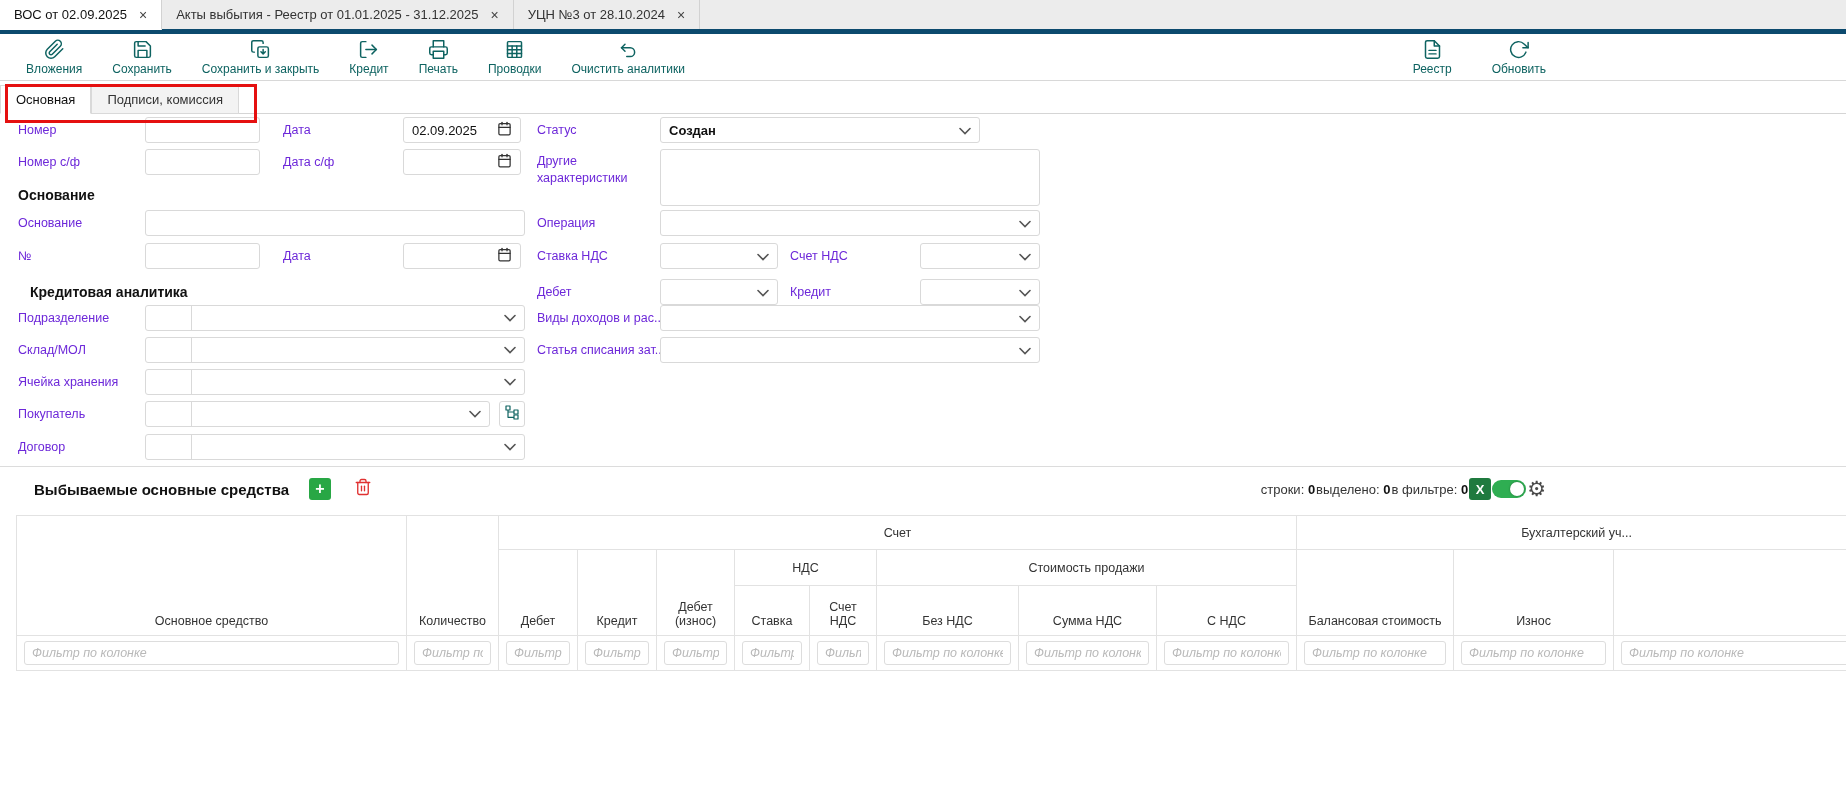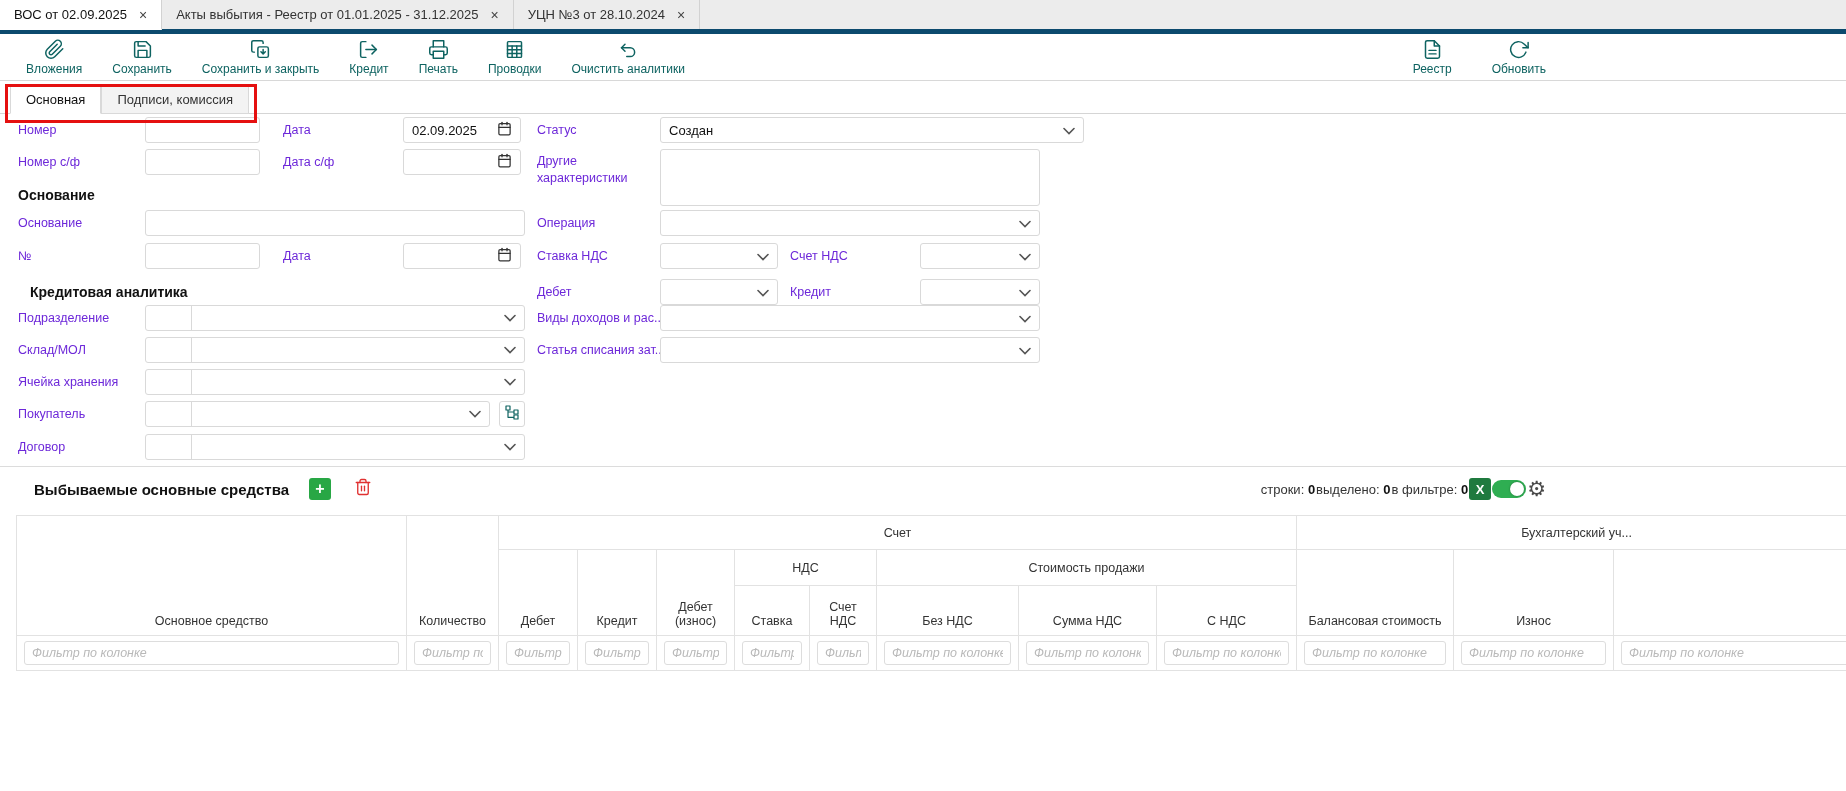--- a/index.html
+++ b/index.html
@@ -18,21 +18,21 @@
   
   .toolbar { position:absolute; top:34px; left:0; right:0; height:47px; background:#fff;
     border-bottom:1px solid #d8d8d8; display:flex; gap:30px; padding:5px 0 0 26px; }
   .tbtn { display:flex; flex-direction:column; align-items:center; gap:2px; color:#0e6361;
     font-size:12px; white-space:nowrap; cursor:default; }
   .tbtn svg { display:block; }
   .toolbar-right { position:absolute; top:5px; right:300px; display:flex; gap:40px; }
 
   
   .subtabs { position:absolute; top:81px; left:0; right:0; height:33px; background:#fff;
-    border-bottom:1px solid #d5d5d5; display:flex; align-items:flex-end; padding-left:10px; }
+    border-bottom:1px solid #d5d5d5; display:flex; align-items:flex-end; }
   .stab { font-size:13px; padding:6px 15px; border:1px solid #d9d9d9; background:#f3f3f3;
     margin-bottom:-1px; color:#333; cursor:default; white-space:nowrap; }
   .stab.active { background:#fff; border-bottom-color:#fff; color:#111; }
 
   .annotation { position:absolute; left:5px; top:84px; width:252px; height:39px;
     border:3px solid #e51010; pointer-events:none; z-index:20; }
 
   
   .lbl { position:absolute; height:26px; display:flex; align-items:center; font-size:12.5px; color:#6d28d9; }
   .hdr { position:absolute; font-size:14px; font-weight:bold; color:#111; height:26px; display:flex; align-items:center; }
@@ -207,21 +207,21 @@
   <div class="datebox" style="left:403px; top:117px; width:118px;">
     <span>02.09.2025</span>
     <span><svg width="15" height="15" viewBox="0 0 24 24" fill="none" stroke="#333" stroke-width="2" stroke-linecap="round">
           <rect x="3" y="4" width="18" height="18" rx="2"></rect>
           <line x1="16" y1="2" x2="16" y2="6"></line>
           <line x1="8" y1="2" x2="8" y2="6"></line>
           <line x1="3" y1="10" x2="21" y2="10"></line>
         </svg></span>
   </div>
   <div class="lbl" style="left:537px; top:117px;">Статус</div>
-  <div class="selectbox" style="left:660px; top:117px; width:424px;">
+  <div class="selectbox" style="left:660px; top:117px; width:320px;font-weight:bold;">
     <span>Создан</span>
     <span><svg width="12" height="8" viewBox="0 0 12 8" fill="none" stroke="#555" stroke-width="1.6" stroke-linecap="round">
           <path d="M1 1.5L6 6.5L11 1.5"></path>
         </svg></span>
   </div>
 
   <div class="lbl" style="left:18px; top:149px;">Номер с/ф</div>
   <input class="inp" style="left: 145px; top: 149px; width: 115px;">
   <div class="lbl" style="left:283px; top:149px;">Дата с/ф</div>
   <div class="datebox" style="left:403px; top:149px; width:118px;">

